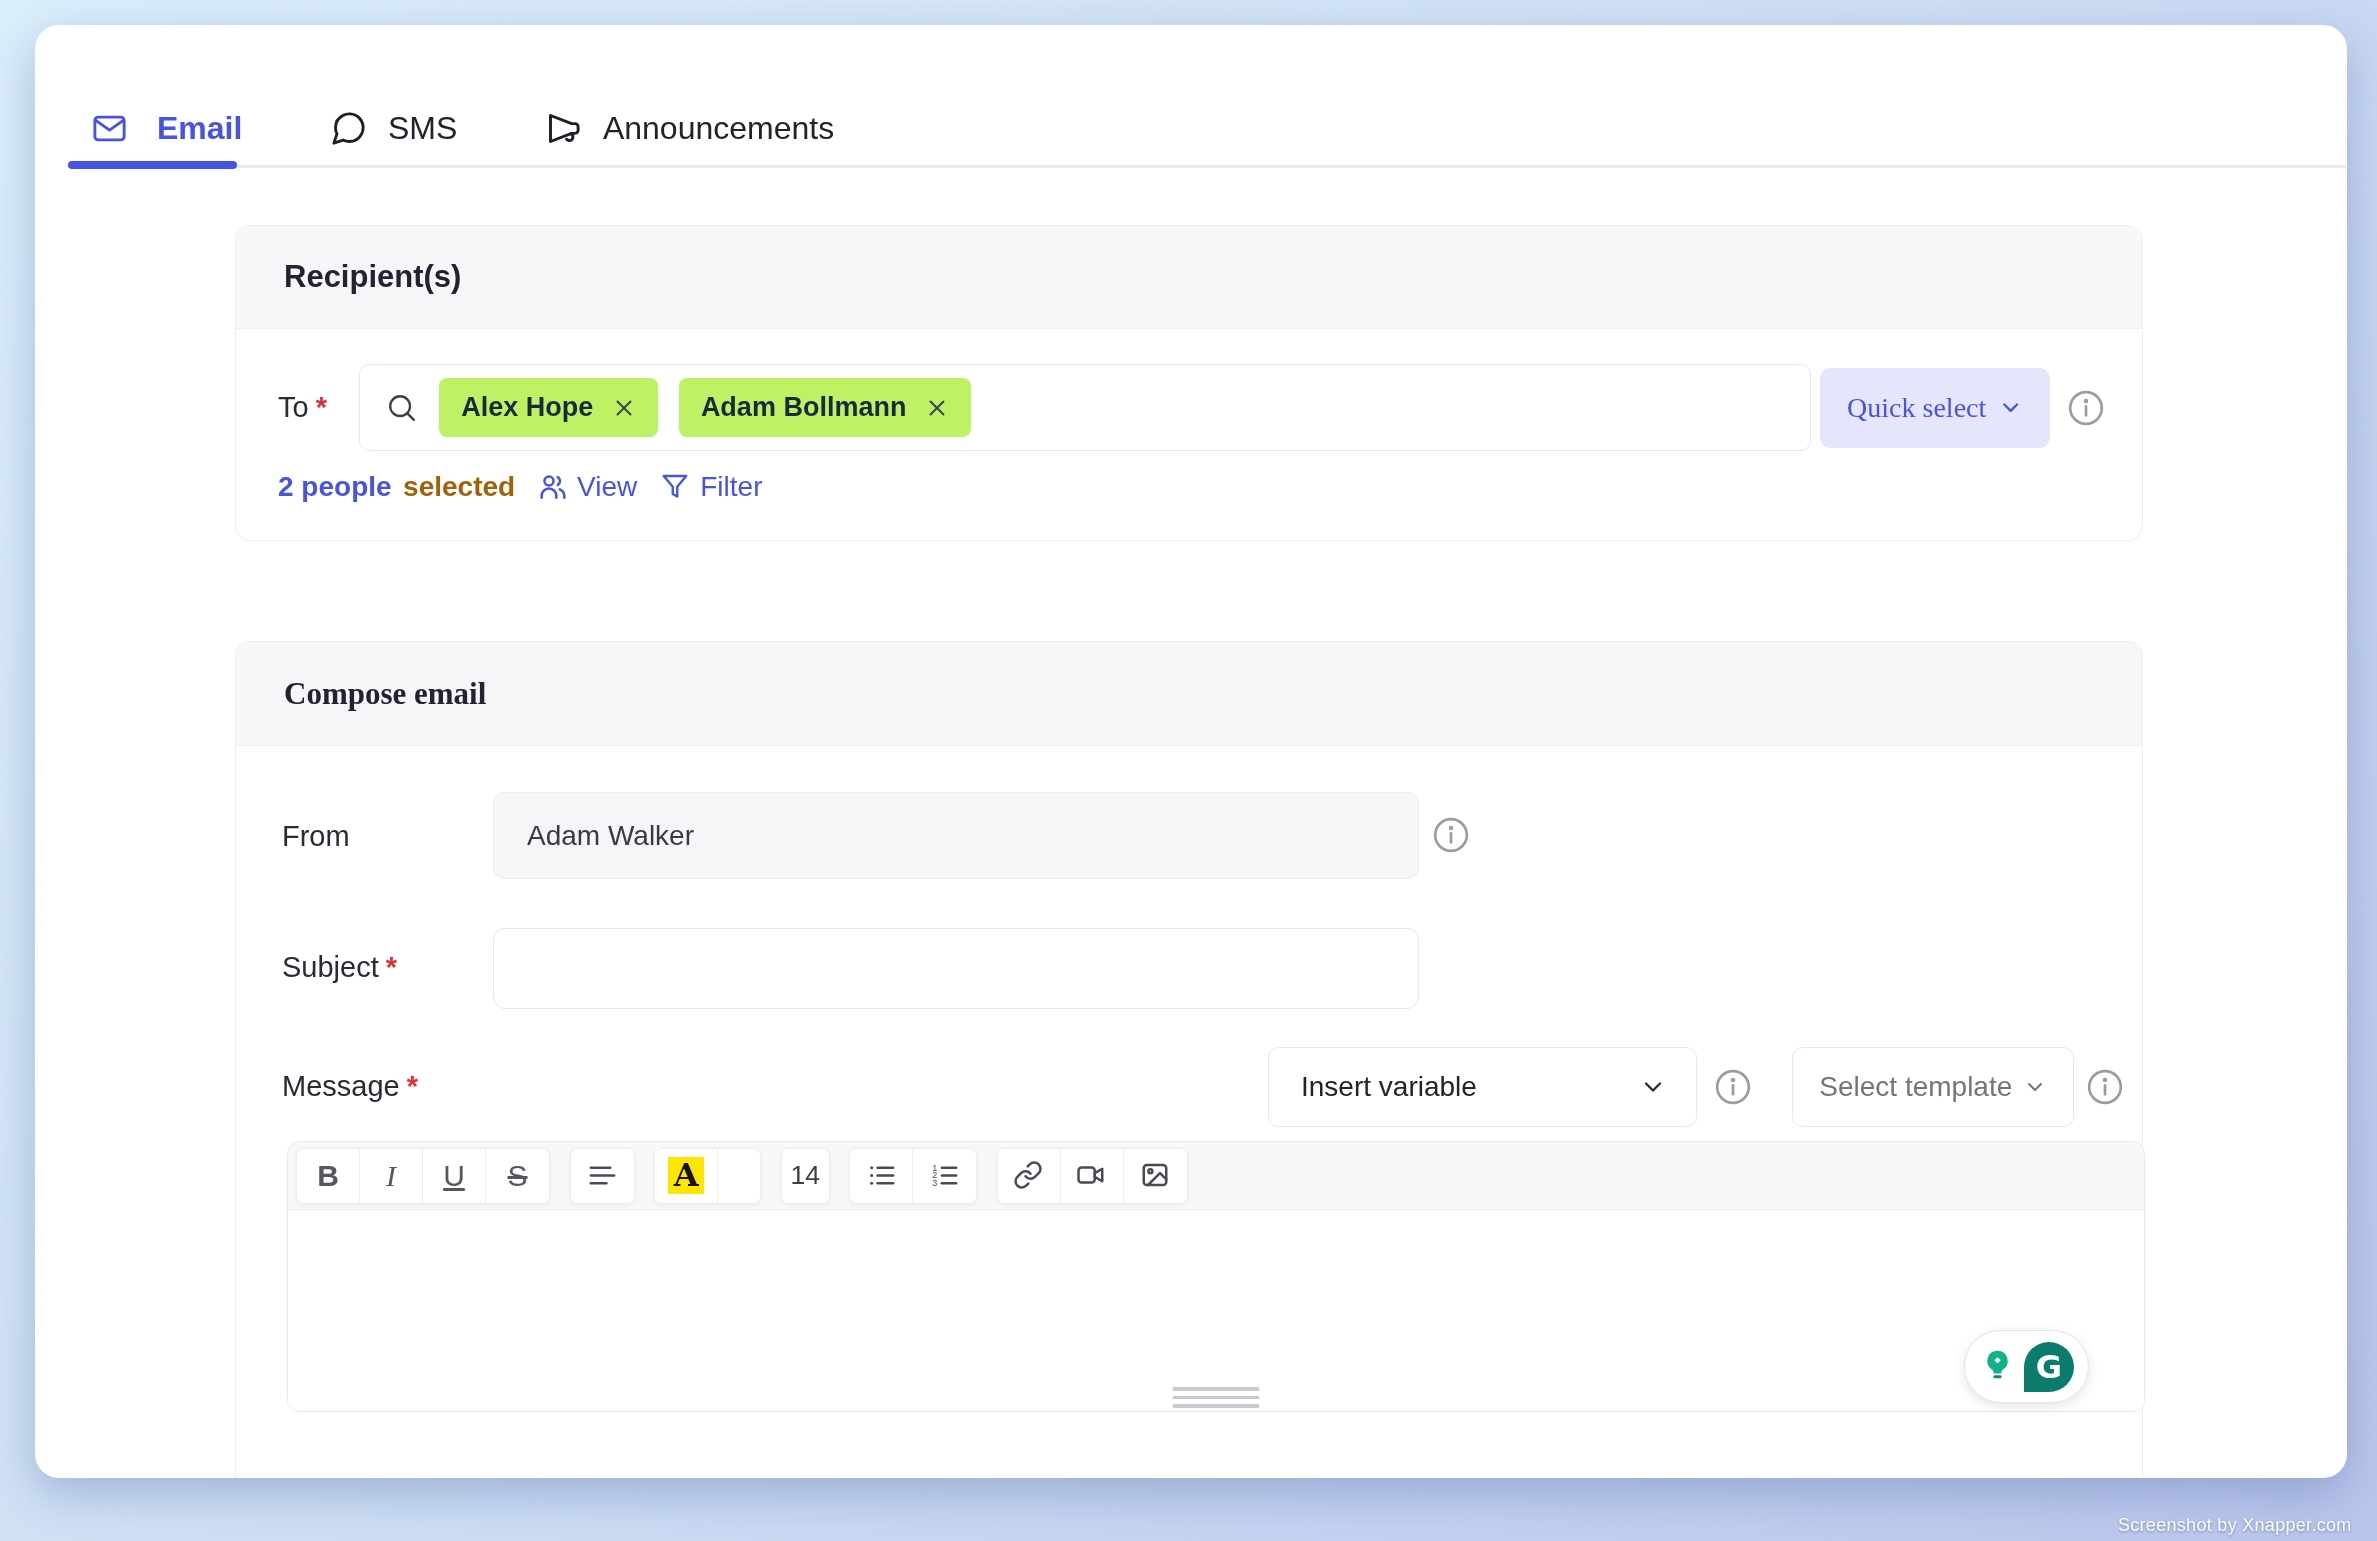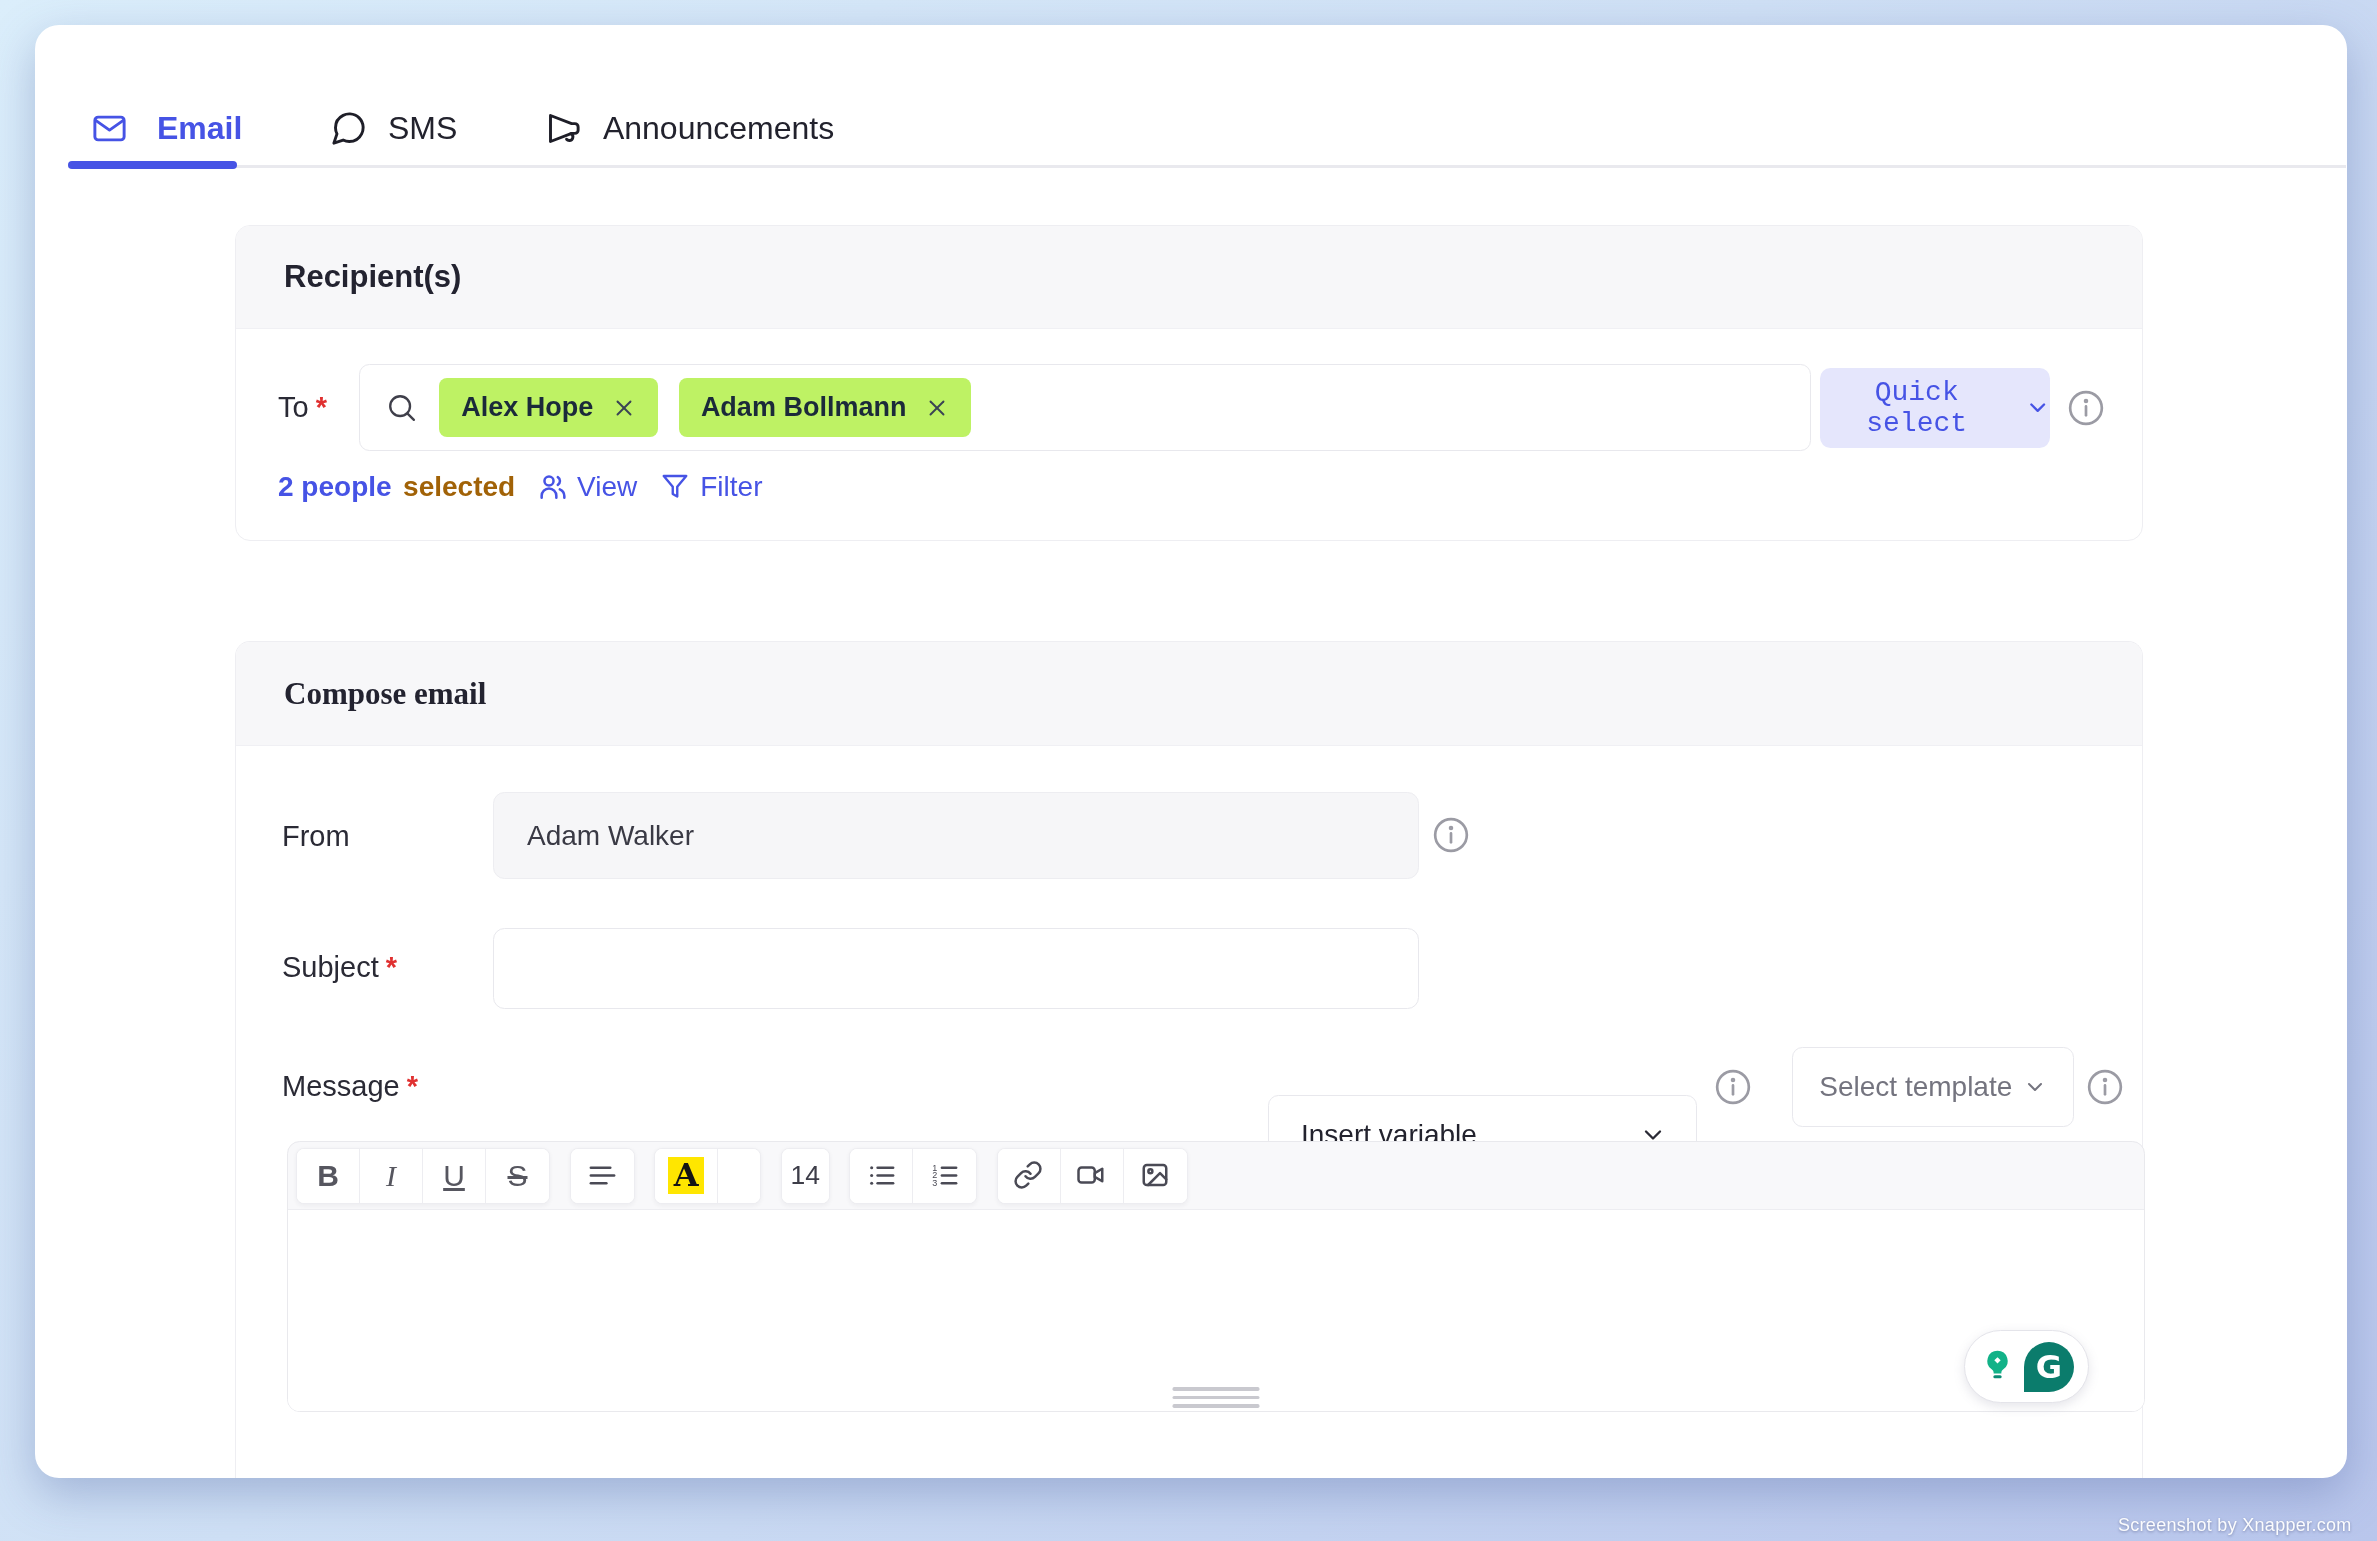--- a/index.html
+++ b/index.html
@@ -56,21 +56,21 @@
   .chip {
     height:59px; background:#bef264; border-radius:8px;
     display:flex; align-items:center; gap:18.5px; padding:0 22px;
     font-size:27px; font-weight:600; color:#1b2a3a; white-space:nowrap;
   }
   .chip .x-ic { width:24px; height:24px; color:#3a4454; cursor:pointer; }
   .quick-select {
     margin-left:9.2px; width:230px; height:80px; background:#e5e6fc; border:none;
     border-radius:10.4px; color:#4653e5; font-size:28px; font-weight:500;
     display:flex; align-items:center; justify-content:center; gap:11.5px;
-    font-family:Liberation Mono, monospace; cursor:pointer;
+    font-family:Liberation Serif, serif; cursor:pointer;
   }
   .quick-select .chev { width:25.4px; height:25.4px; }
   .info-ic { width:38px; height:38px; color:#9b9ba4; flex:0 0 auto; }
   .to-row .info-ic { margin-left:17.3px; }
 
   .summary { position:absolute; left:42px; top:245px; display:flex; align-items:center; gap:11.5px; font-size:28px; }
   .summary .count { color:#4653e5; font-weight:700; }
   .summary .suffix { color:#a16207; font-weight:700; }
   .blue-link { display:flex; align-items:center; gap:8px; color:#4653e5; font-weight:500; cursor:pointer; }
   .summary .ic { width:32px; height:32px; color:#4653e5; }
@@ -90,21 +90,21 @@
   .subject-input {
     position:absolute; left:257px; top:286px; width:926px; height:81px;
     background:#fff; border:1.2px solid #e8e8ed; border-radius:11.5px;
     font-family:inherit; font-size:28px; color:#2a2a35; padding:0 33px; outline:none;
   }
   .dropdown {
     position:absolute; top:405px; height:80px; background:#fff;
     border:1.2px solid #e8e8ed; border-radius:10.4px;
     display:flex; align-items:center; font-size:28px; cursor:pointer;
   }
-  #insert-variable { left:1032px; width:429px; justify-content:space-between; padding:0 29px 0 32px; color:#23232e;margin-top:48px; }
+  #insert-variable { left:1032px; width:429px; justify-content:space-between; padding:0 29px 0 32px; color:#23232e; }
   #insert-variable .chev { width:28px; height:28px; color:#2a2a35; }
   #select-template { left:1556px; width:282px; justify-content:center; gap:10.4px; color:#74747f; }
   #select-template .chev { width:24px; height:24px; color:#74747f; }
   .cmp-info { position:absolute; }
   #iv-info { left:1478px; top:426px; }
   #st-info { left:1850px; top:426px; }
   #from-info { left:1196px; top:174px; }
 
   
   .editor {

